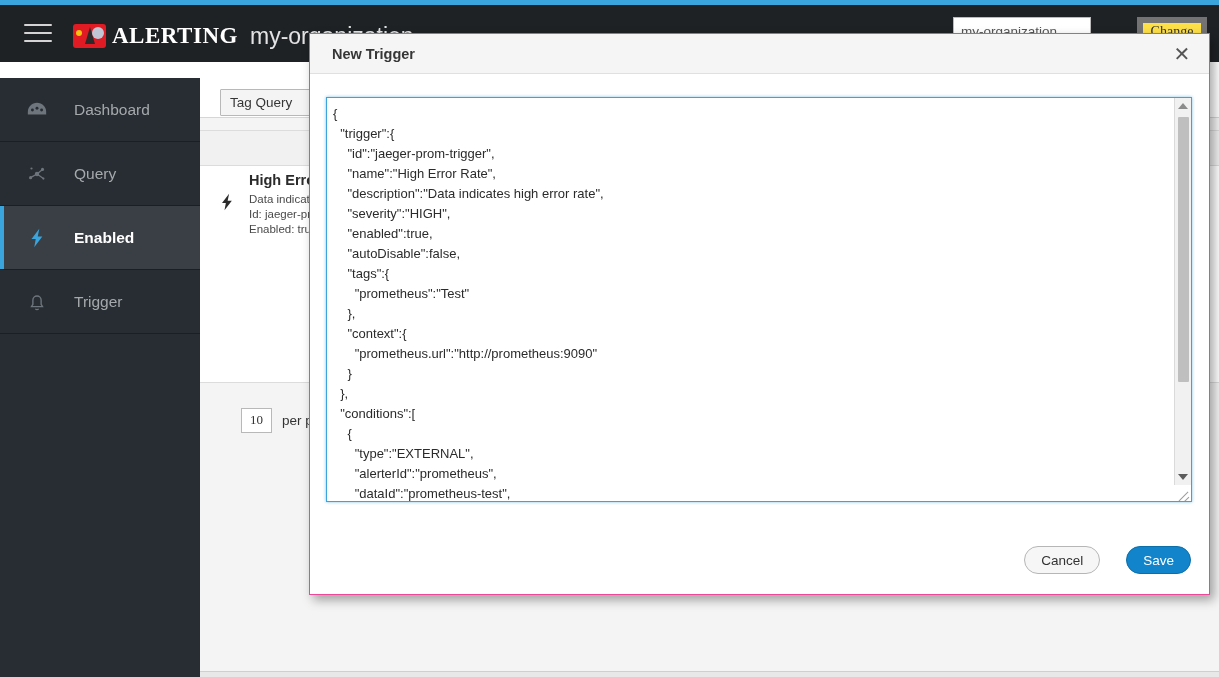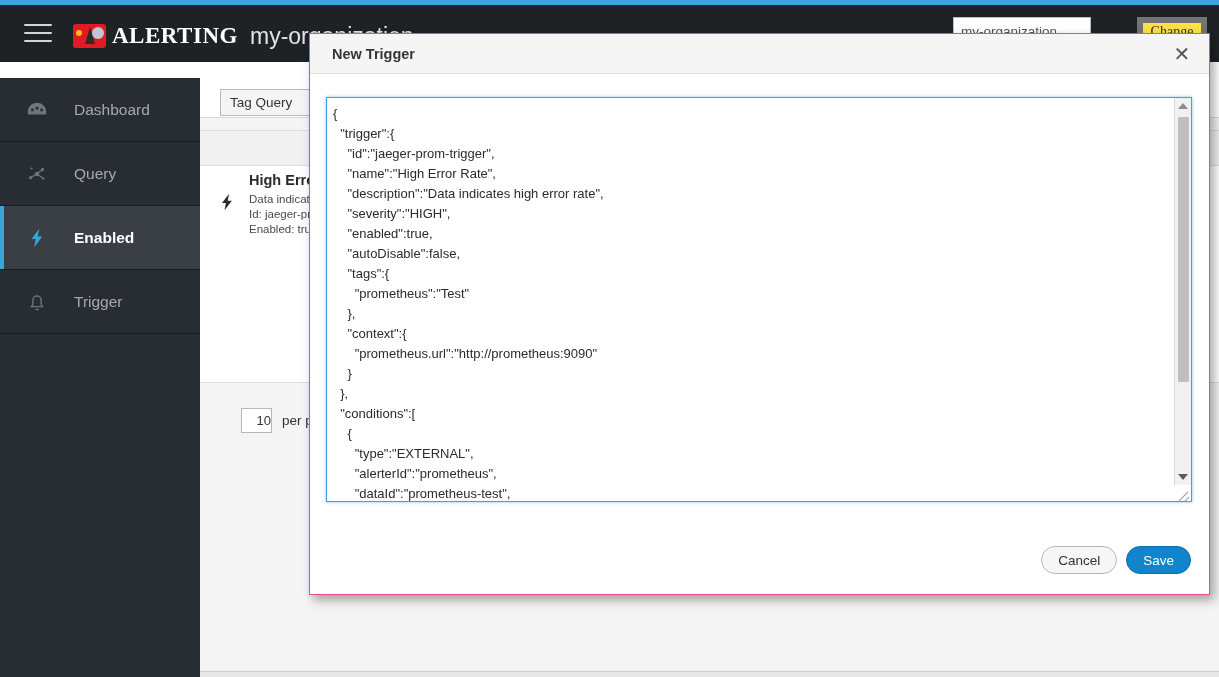--- a/index.html
+++ b/index.html
@@ -267,24 +267,24 @@
     width: 1019px; height: 46px;
     display: flex;
     align-items: center;
     padding-left: 41px;
     gap: 10px;
   }
   .pager-input {
     width: 31px; height: 25px;
     background: #ffffff;
     border: 1px solid #b8b8b8;
-    text-align: right;
+    text-align: center;
     font-size: 13px;
     color: #333;
-    font-family: Liberation Sans, sans-serif;
+    font-family: Liberation Serif, serif;
   }
   .pager-label {
     font-size: 13.5px;
     color: #333;
   }
 
   
   .modal {
     position: absolute;
     left: 309px; top: 33px;
@@ -428,20 +428,21 @@
   }
   .btn-cancel {
     background: #f6f6f6;
     border: 1px solid #b6b6b6;
     color: #333;
   }
   .btn-save {
     background: #1184cb;
     border: 1px solid #0d6fa8;
     color: #ffffff;
+    margin-left: 17px;
   }
 
   .page-bottom-edge {
     position: absolute;
     left: 0; bottom: 0;
     width: 1219px; height: 6px;
     background: #e8e8e8;
     border-top: 1px solid #cfcfcf;
     z-index: 2;
   }

